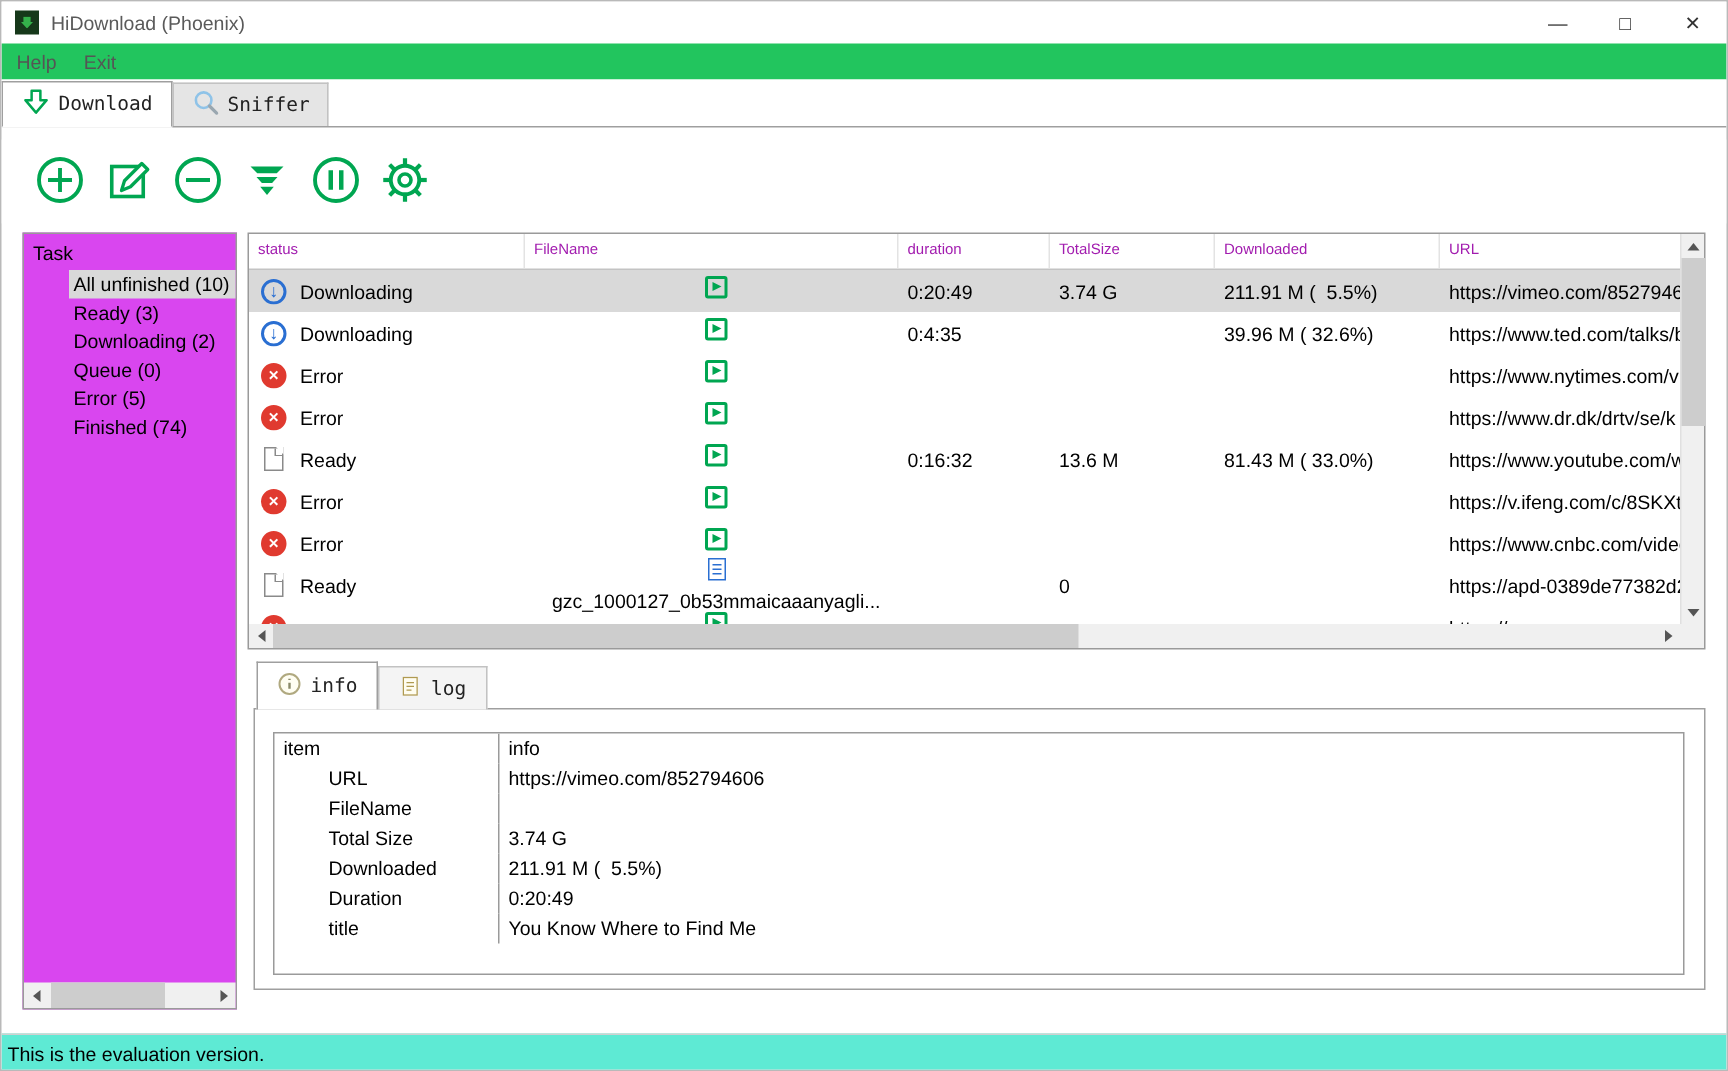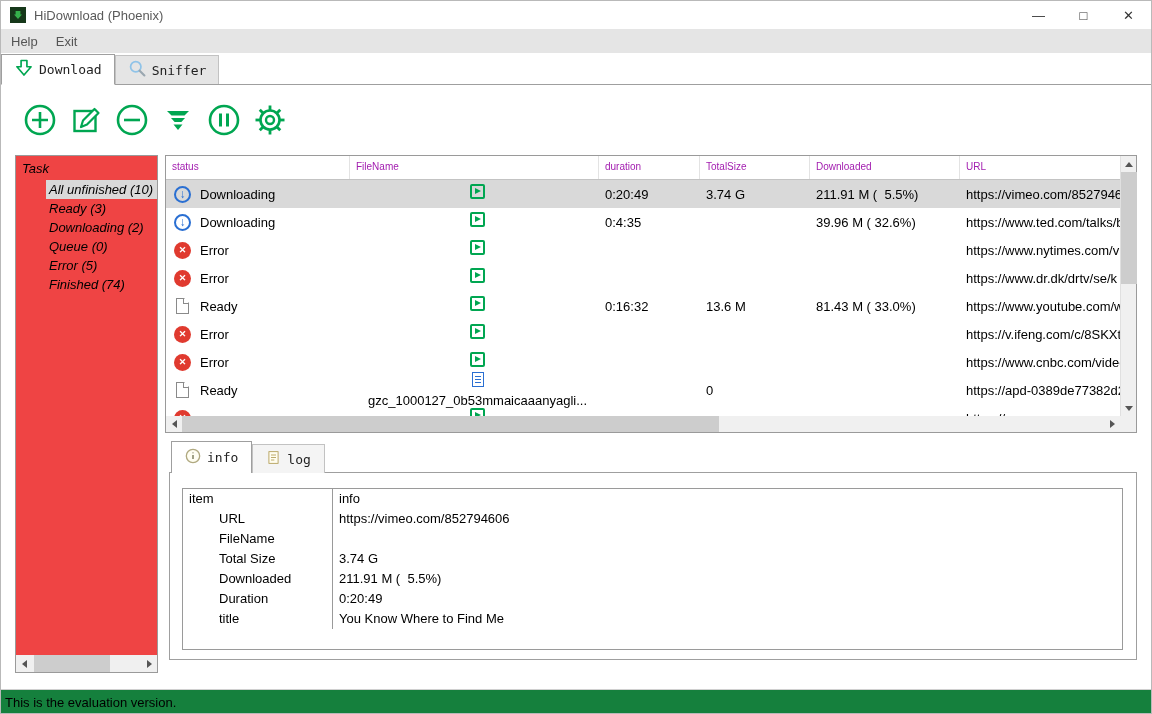--- a/index.html
+++ b/index.html
@@ -8,35 +8,35 @@
 
   
   .titlebar { position: absolute; top: 0; left: 0; width: 100%; height: 28px; display: flex; align-items: center; background: #fff; }
   .app-icon { width: 16px; height: 16px; margin: 0 8px 0 9px; background: #16381a; position: relative; flex: none; }
   .app-icon::after { content: ""; position: absolute; left: 4px; top: 4px; width: 8px; height: 8px; background: #35b14b; clip-path: polygon(20% 0, 80% 0, 80% 45%, 100% 45%, 50% 100%, 0 45%, 20% 45%); }
   .win-title { font-size: 13px; color: #5a5a5a; }
   .win-controls { margin-left: auto; display: flex; height: 100%; }
   .win-btn { width: 45px; height: 100%; display: flex; align-items: center; justify-content: center; font-size: 13px; color: #333; cursor: default; }
 
   
-  .menubar { position: absolute; top: 28px; left: 0; width: 100%; height: 24px; display: flex; align-items: center; gap: 18px; padding-left: 10px; background: #e5e5e5; }
+  .menubar { position: absolute; top: 28px; left: 0; width: 100%; height: 24px; display: flex; align-items: center; gap: 18px; padding-left: 10px; background: #22c55e; }
   .menu-item { font-size: 13px; color: #555; }
 
   
   .tabbar { position: absolute; top: 52px; left: 0; width: 100%; height: 32px; display: flex; align-items: flex-end; border-bottom: 1px solid #9f9f9f; background: #fff; }
   .tab { height: 31px; display: flex; align-items: center; gap: 5px; padding: 0 12px; font-family: "DejaVu Sans Mono", monospace; font-size: 13px; color: #222; }
   .tab.active { background: #fff; border: 1px solid #9f9f9f; border-bottom: 1px solid #fff; margin-bottom: -1px; z-index: 2; }
   .tab.inactive { background: #e5e5e5; border: 1px solid #c2c2c2; border-bottom: none; height: 29px; }
 
   
   .toolbar { position: absolute; top: 92px; left: 0; width: 100%; height: 56px; display: flex; align-items: center; gap: 6px; padding-left: 19px; background: #fff; }
   .tool-btn { width: 40px; height: 40px; display: flex; align-items: center; justify-content: center; background: transparent; border: none; }
 
   
-  .task-panel { position: absolute; left: 14px; top: 154px; width: 143px; height: 518px; border: 1px solid #9a9a9a; background: #ef4444; font-style: italic; }
+  .task-panel { position: absolute; left: 14px; top: 154px; width: 143px; height: 518px; border: 1px solid #9a9a9a; background: #d946ef; }
   .task-title { font-size: 13px; color: #000; padding: 5px 0 4px 6px; }
   .task-item { height: 19px; line-height: 19px; font-size: 13px; color: #000; margin-left: 30px; padding-left: 3px; white-space: nowrap; }
   .task-item.selected { background: #d9d9d9; }
 
   
   .sb-track { background: #f0f0f0; }
   .sb-btn { width: 16px; height: 16px; display: flex; align-items: center; justify-content: center; flex: none; }
   .sb-thumb { background: #cdcdcd; }
   .tri { width: 0; height: 0; }
   .tri.left  { border-top: 4px solid transparent; border-bottom: 4px solid transparent; border-right: 5px solid #555; }
@@ -86,21 +86,21 @@
   .dtab.active { height: 32px; background: #fff; border: 1px solid #9f9f9f; border-bottom: none; }
   .dtab.inactive { height: 29px; background: #f4f4f4; border: 1px solid #c2c2c2; border-bottom: none; }
   .detail-panel { position: absolute; left: 168px; top: 471px; width: 968px; height: 188px; border: 1px solid #9f9f9f; background: #fff; }
   .info-table { position: absolute; left: 12px; top: 15px; width: 941px; height: 162px; border: 1px solid #9a9a9a; overflow: hidden; }
   .info-row { display: flex; height: 20px; line-height: 20px; font-size: 13px; color: #000; }
   .i-item { width: 150px; flex: none; border-right: 1px solid #9a9a9a; padding-left: 36px; overflow: hidden; white-space: nowrap; }
   .info-row.header .i-item { padding-left: 6px; }
   .i-info { padding-left: 6px; overflow: hidden; white-space: pre; }
 
   
-  .statusbar { position: absolute; left: 0; top: 688px; width: 100%; height: 26px; background: #15803d; border-top: 1px solid #d0d0d0; display: flex; align-items: center; padding-left: 4px; font-size: 13px; color: #000; }
+  .statusbar { position: absolute; left: 0; top: 688px; width: 100%; height: 26px; background: #5eead4; border-top: 1px solid #d0d0d0; display: flex; align-items: center; padding-left: 4px; font-size: 13px; color: #000; }
 </style>
 </head>
 <body>
 
 <div class="window">
 
   <div class="titlebar">
     <div class="app-icon"></div>
     <span class="win-title">HiDownload (Phoenix)</span>
     <div class="win-controls">

